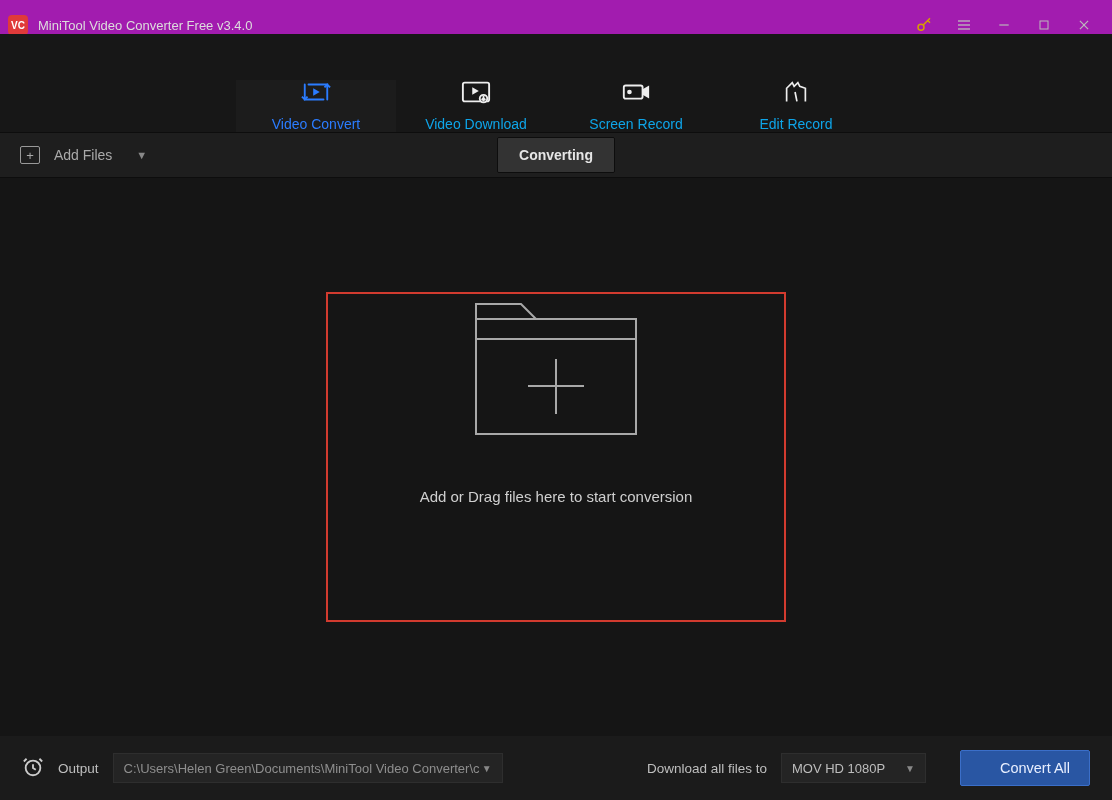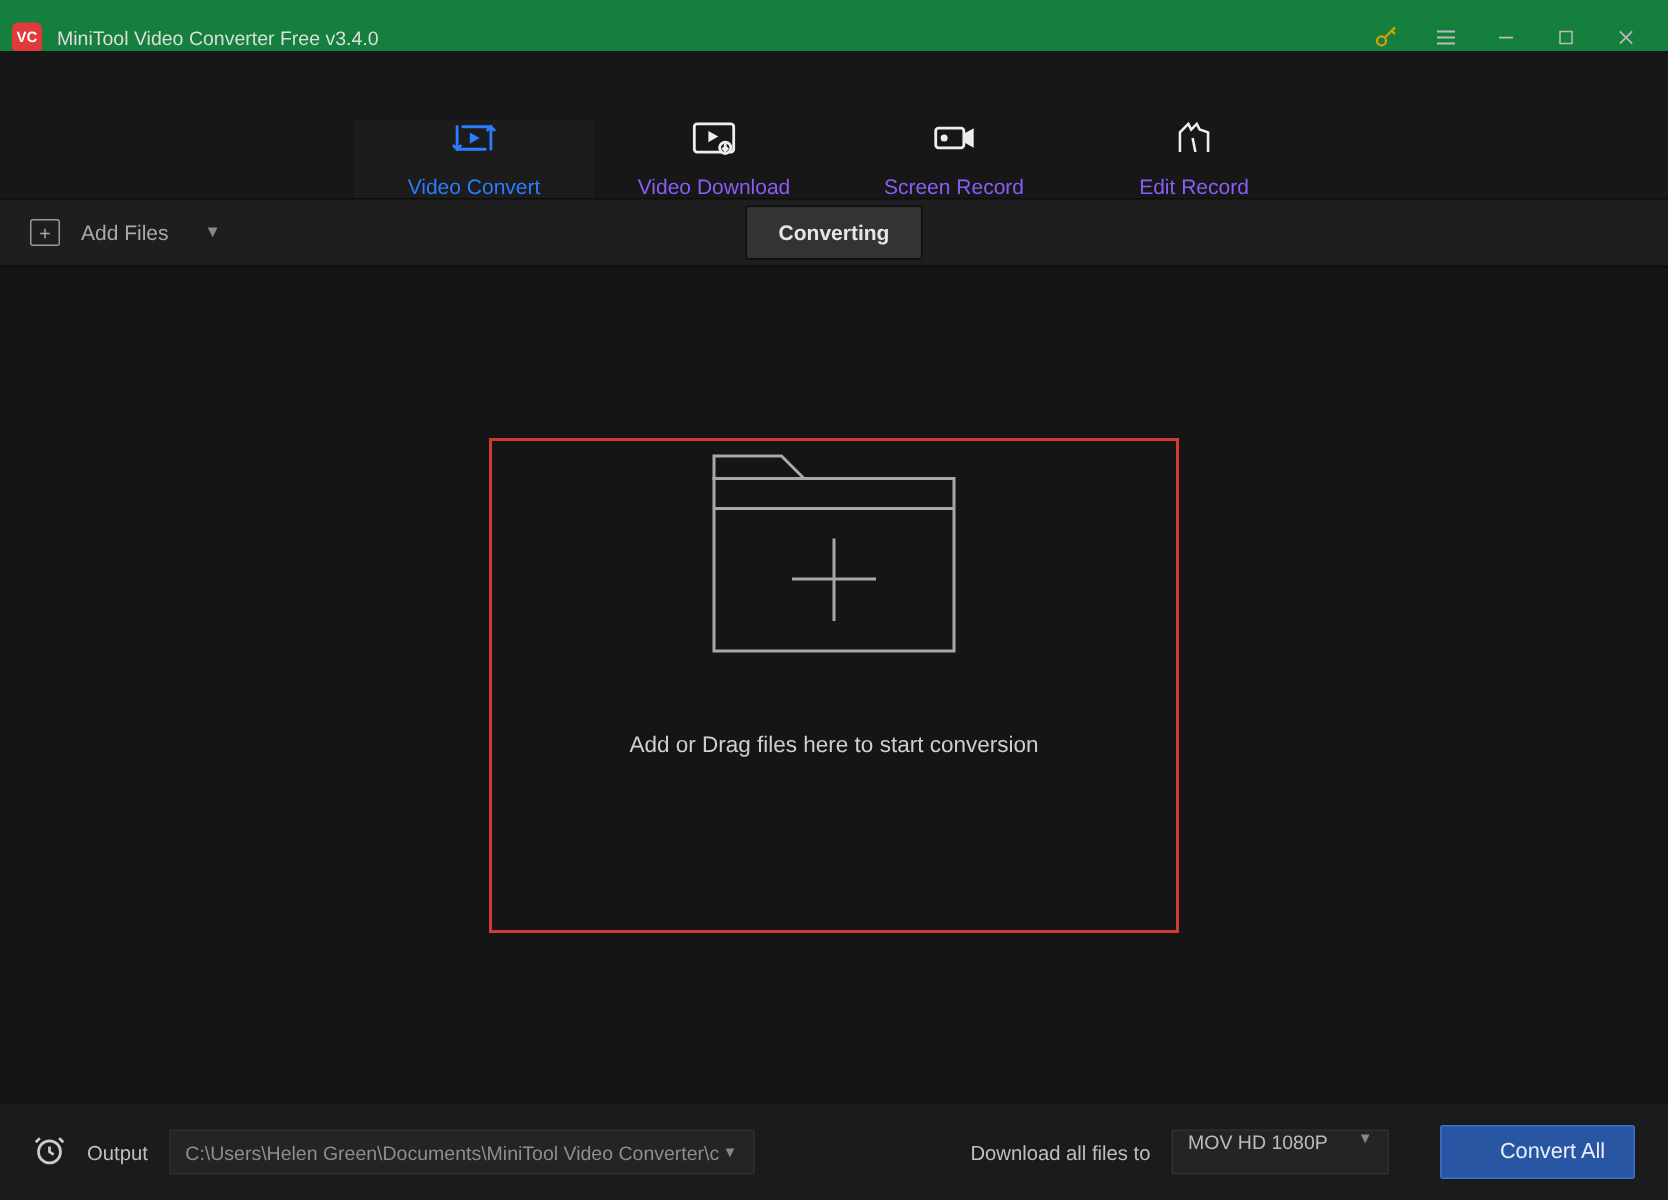--- a/index.html
+++ b/index.html
@@ -4,39 +4,39 @@
 <style>
   * { box-sizing: border-box; margin: 0; padding: 0; font-family: "Segoe UI", Arial, sans-serif; }
   html,body { background:#111; }
   .window {
     width:1112px; height:800px; background:#141414; position:relative; overflow:hidden;
     display:flex; flex-direction:column;
   }
 
   
   .titlebar {
-    height:34px; background:#15803d; display:flex; align-items:center; padding:16px 8px 0 8px;
+    height:34px; background:#a21caf; display:flex; align-items:center; padding:16px 8px 0 8px;
     color:#ddd; font-size:13px;
   }
   .logo {
     width:20px; height:20px; border-radius:4px; background:#e03a3a; display:flex;
     align-items:center; justify-content:center; color:#fff; font-size:10px; font-weight:bold;
     margin-right:10px;
   }
   .titlebar .spacer { flex:1; }
   .title-icon { width:40px; height:34px; display:flex; align-items:center; justify-content:center; color:#bbb; }
   .title-icon.key { color:#d7a000; }
 
   
   .navbar {
     height:98px; background:#171717; display:flex; justify-content:center; align-items:flex-end;
   }
   .navbar .tab {
     width:160px; display:flex; flex-direction:column; align-items:center; justify-content:center;
-    color:#8b5cf6; font-size:14px; gap:12px;
+    color:#0ea5e9; font-size:14px; gap:12px;
   }
   .navbar .tab.active { background:#1c1c1c; color:#2b7cff; }
   .navbar .tab svg { width:30px; height:24px; }
   .navbar .tab.active svg { color:#2b7cff; }
   .navbar .tab:not(.active) svg { color:#eee; }
 
   
   .toolbar {
     height:46px; background:#1e1e1e; display:flex; align-items:center; padding:0 20px;
     border-top:1px solid #0d0d0d; border-bottom:1px solid #0d0d0d;
@@ -73,21 +73,21 @@
   }
   .footer .clock { color:#ccc; }
   .pathbox {
     width:390px; height:30px; background:#242424; border:1px solid #2e2e2e; display:flex;
     align-items:center; padding:0 10px; color:#8e8e8e; font-size:13px; overflow:hidden; white-space:nowrap;
   }
   .pathbox .dd { margin-left:auto; color:#888; font-size:10px;}
   .footer .spacer { flex:1; }
   .formatbox {
     width:145px; height:30px; background:#242424; border:1px solid #2e2e2e; display:flex;
-    padding:0 10px; color:#bdbdbd; font-size:13px; gap:8px;
+    align-items:center; padding:0 10px; color:#bdbdbd; font-size:13px; gap:8px;
   }
   .formatbox .dd { margin-left:auto; color:#888; font-size:10px;}
   .convert-btn {
     width:130px; height:36px; background:#2956a3; border:1px solid #3b6fc9; color:#e8efff;
     display:flex; align-items:center; justify-content:center; font-size:14.5px; border-radius:2px;
     margin-left:20px;
     padding-left:20px;
   }
 </style>
 </head>

